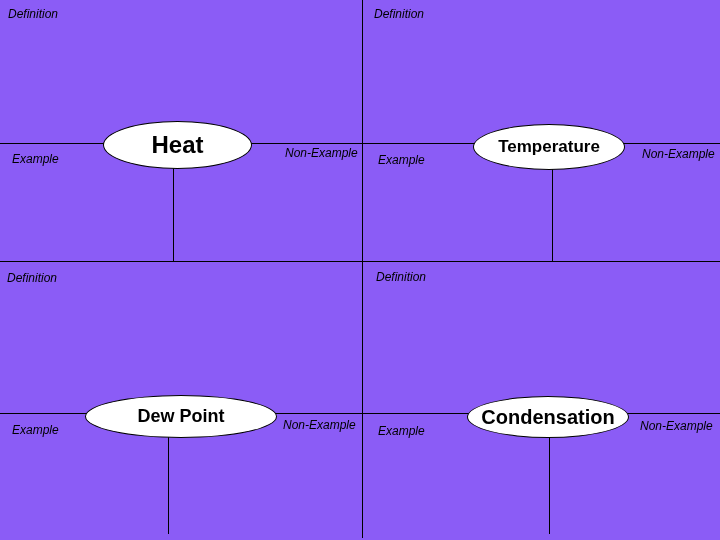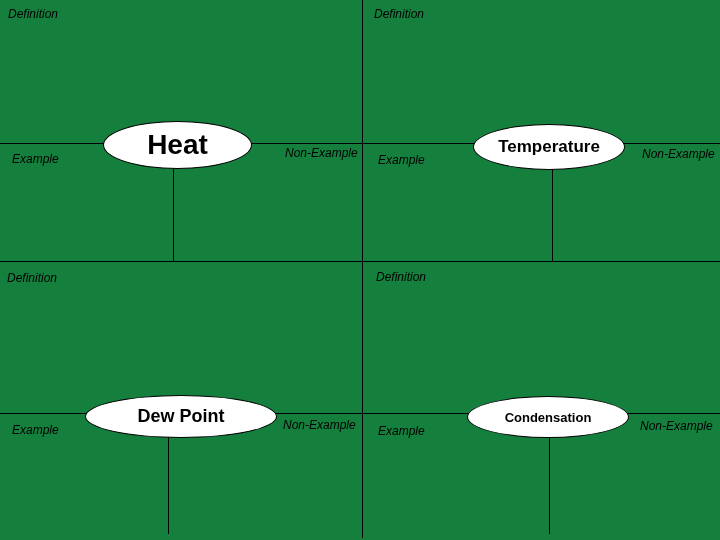--- a/index.html
+++ b/index.html
@@ -1,20 +1,20 @@
 <!DOCTYPE html>
 <html><head>
 <meta charset="utf-8">
 <style>
   html, body { margin: 0; padding: 0; background: #ffffff; }
   .slide {
     position: relative;
     width: 720px;
     height: 540px;
-    background: #15803d;
+    background: #8b5cf6;
     overflow: hidden;
     font-family: "Liberation Sans", sans-serif;
     color: #000000;
   }
   .line { position: absolute; background: #000000; }
   .line.h { height: 1px; left: 0; width: 720px; }
   .line.v { width: 1px; }
   .lbl {
     position: absolute;
     font-style: italic;
@@ -31,24 +31,24 @@
     display: flex;
     align-items: center;
     justify-content: center;
     box-sizing: border-box;
   }
   .term {
     font-weight: bold;
     white-space: nowrap;
     color: #000000;
   }
-  .q0 .term { font-size: 28px; }
+  .q0 .term { font-size: 24px; }
   .q1 .term { font-size: 17px; }
   .q2 .term { font-size: 18px; }
-  .q3 .term { font-size: 13px; }
+  .q3 .term { font-size: 20px; }
 </style>
 </head>
 <body>
 
 <div class="slide">
 
   <div class="line h" style="top:143px"></div>
   <div class="line h" style="top:261px"></div>
   <div class="line h" style="top:413px"></div>
   <div class="line v" style="left:362px;top:0;height:538px"></div>

